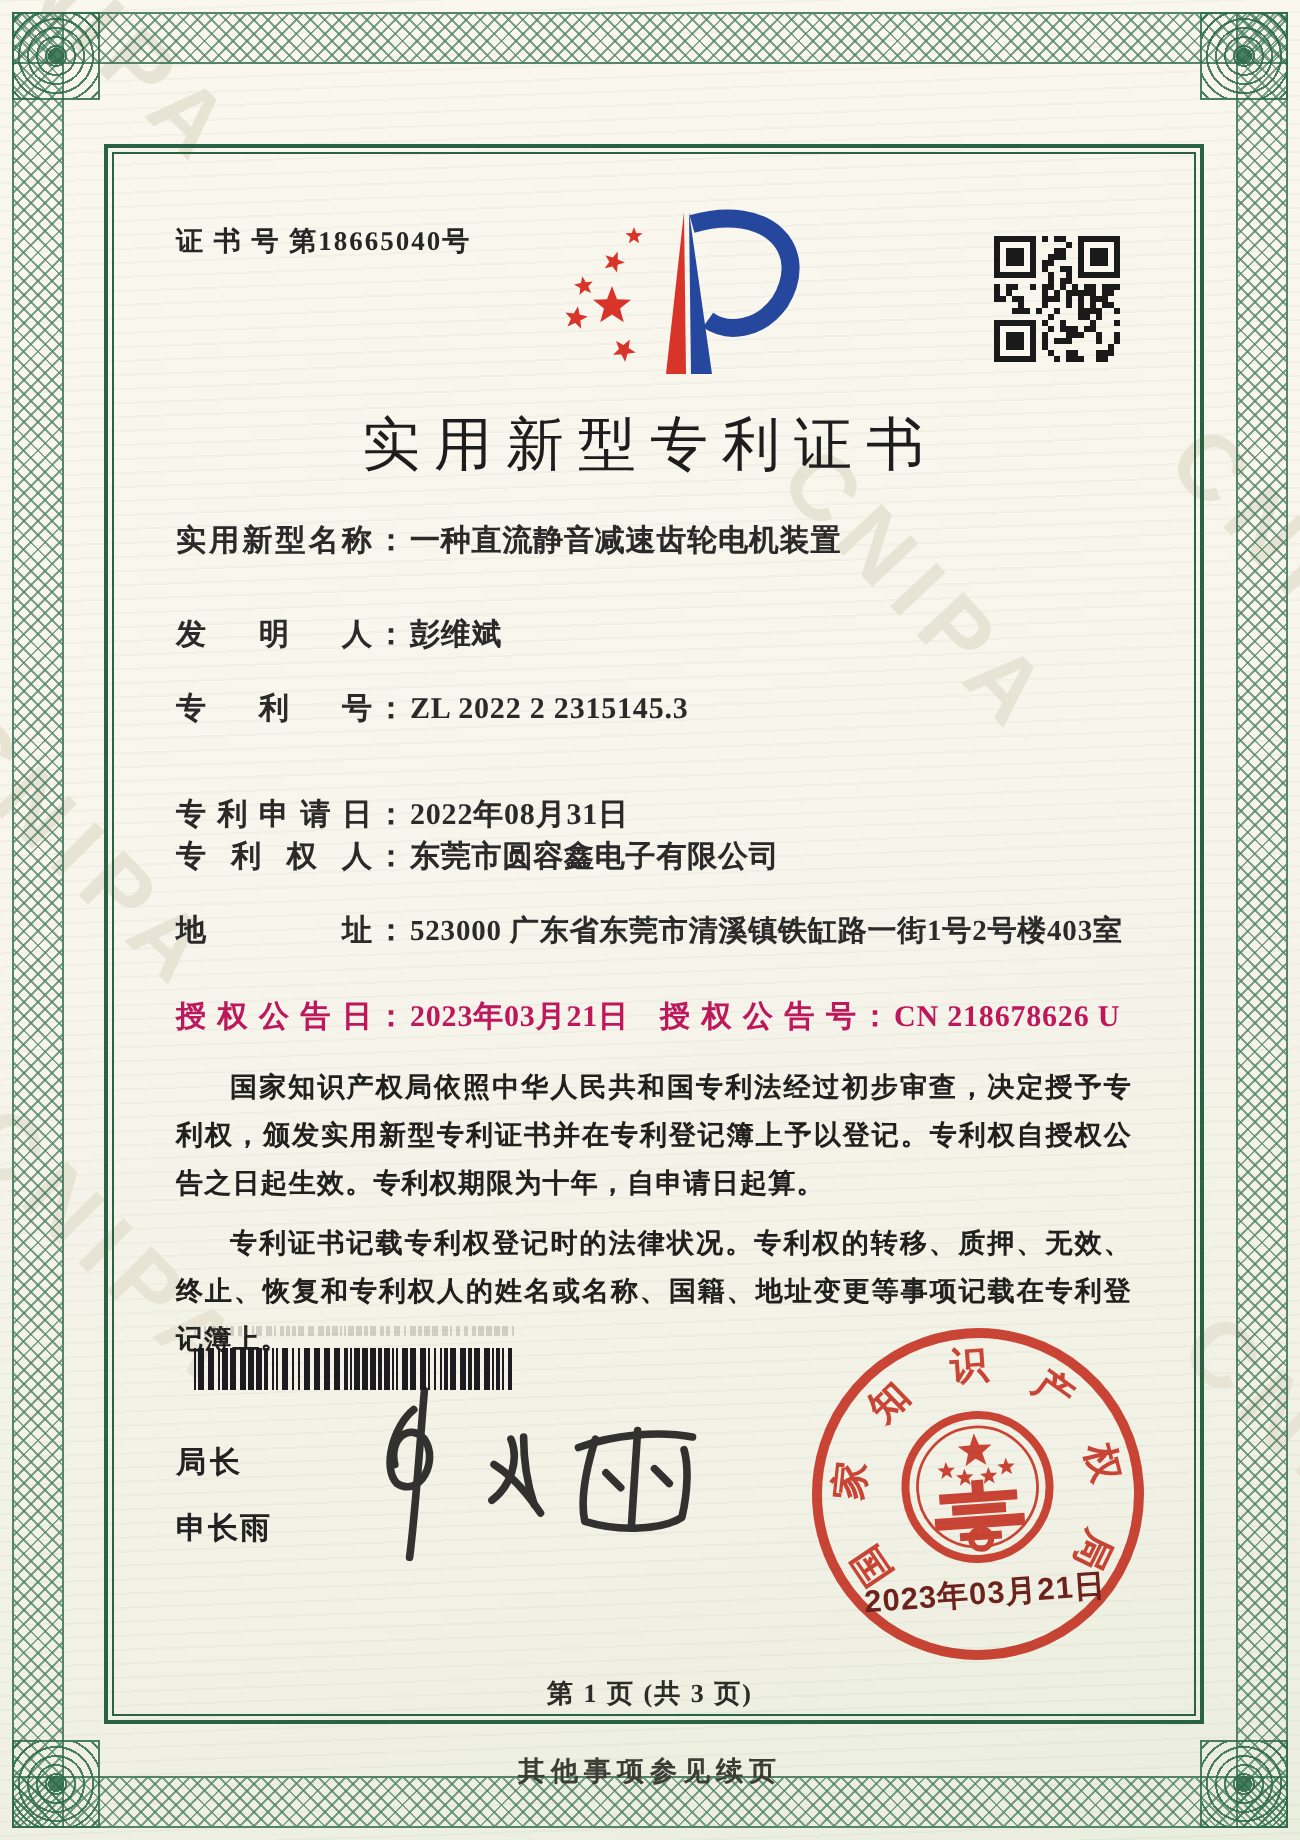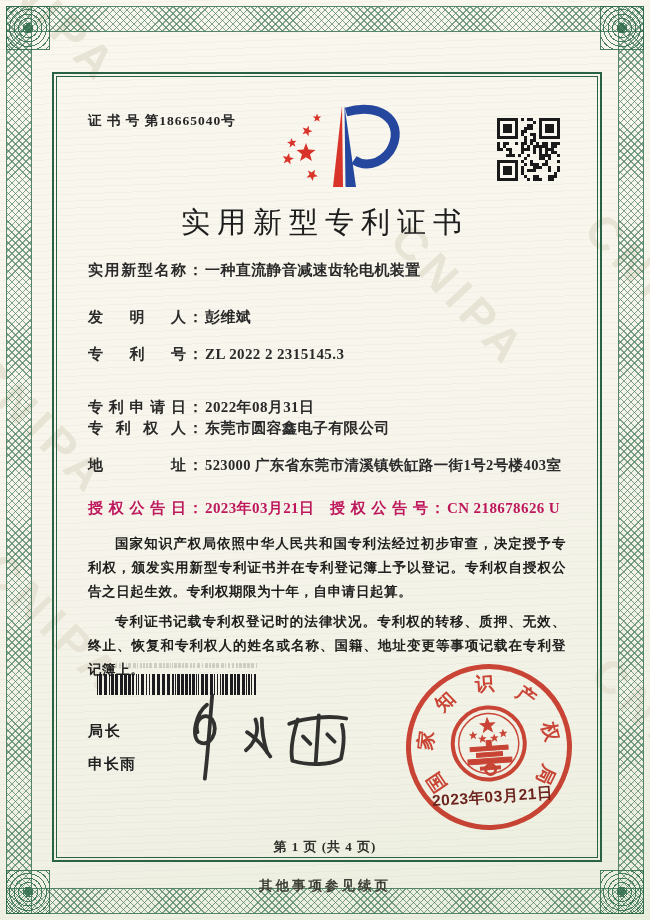--- a/index.html
+++ b/index.html
@@ -415,14 +415,14 @@
       <span class="seal-char" style="transform: rotate(-80deg) translateY(-63px);">家</span>
       <span class="seal-char" style="transform: rotate(-40deg) translateY(-63px);">知</span>
       <span class="seal-char" style="transform: rotate(0deg) translateY(-63px);">识</span>
       <span class="seal-char" style="transform: rotate(40deg) translateY(-63px);">产</span>
       <span class="seal-char" style="transform: rotate(80deg) translateY(-63px);">权</span>
       <span class="seal-char" style="transform: rotate(120deg) translateY(-63px);">局</span>
     </div>
   <div class="seal-date">2023年03月21日</div>
 </div>
 
-<div class="pageno">第 1 页 (共 4 页)</div>
+<div class="pageno">第 1 页 (共 3 页)</div>
 <div class="note">其他事项参见续页</div>
 
 </body></html>

